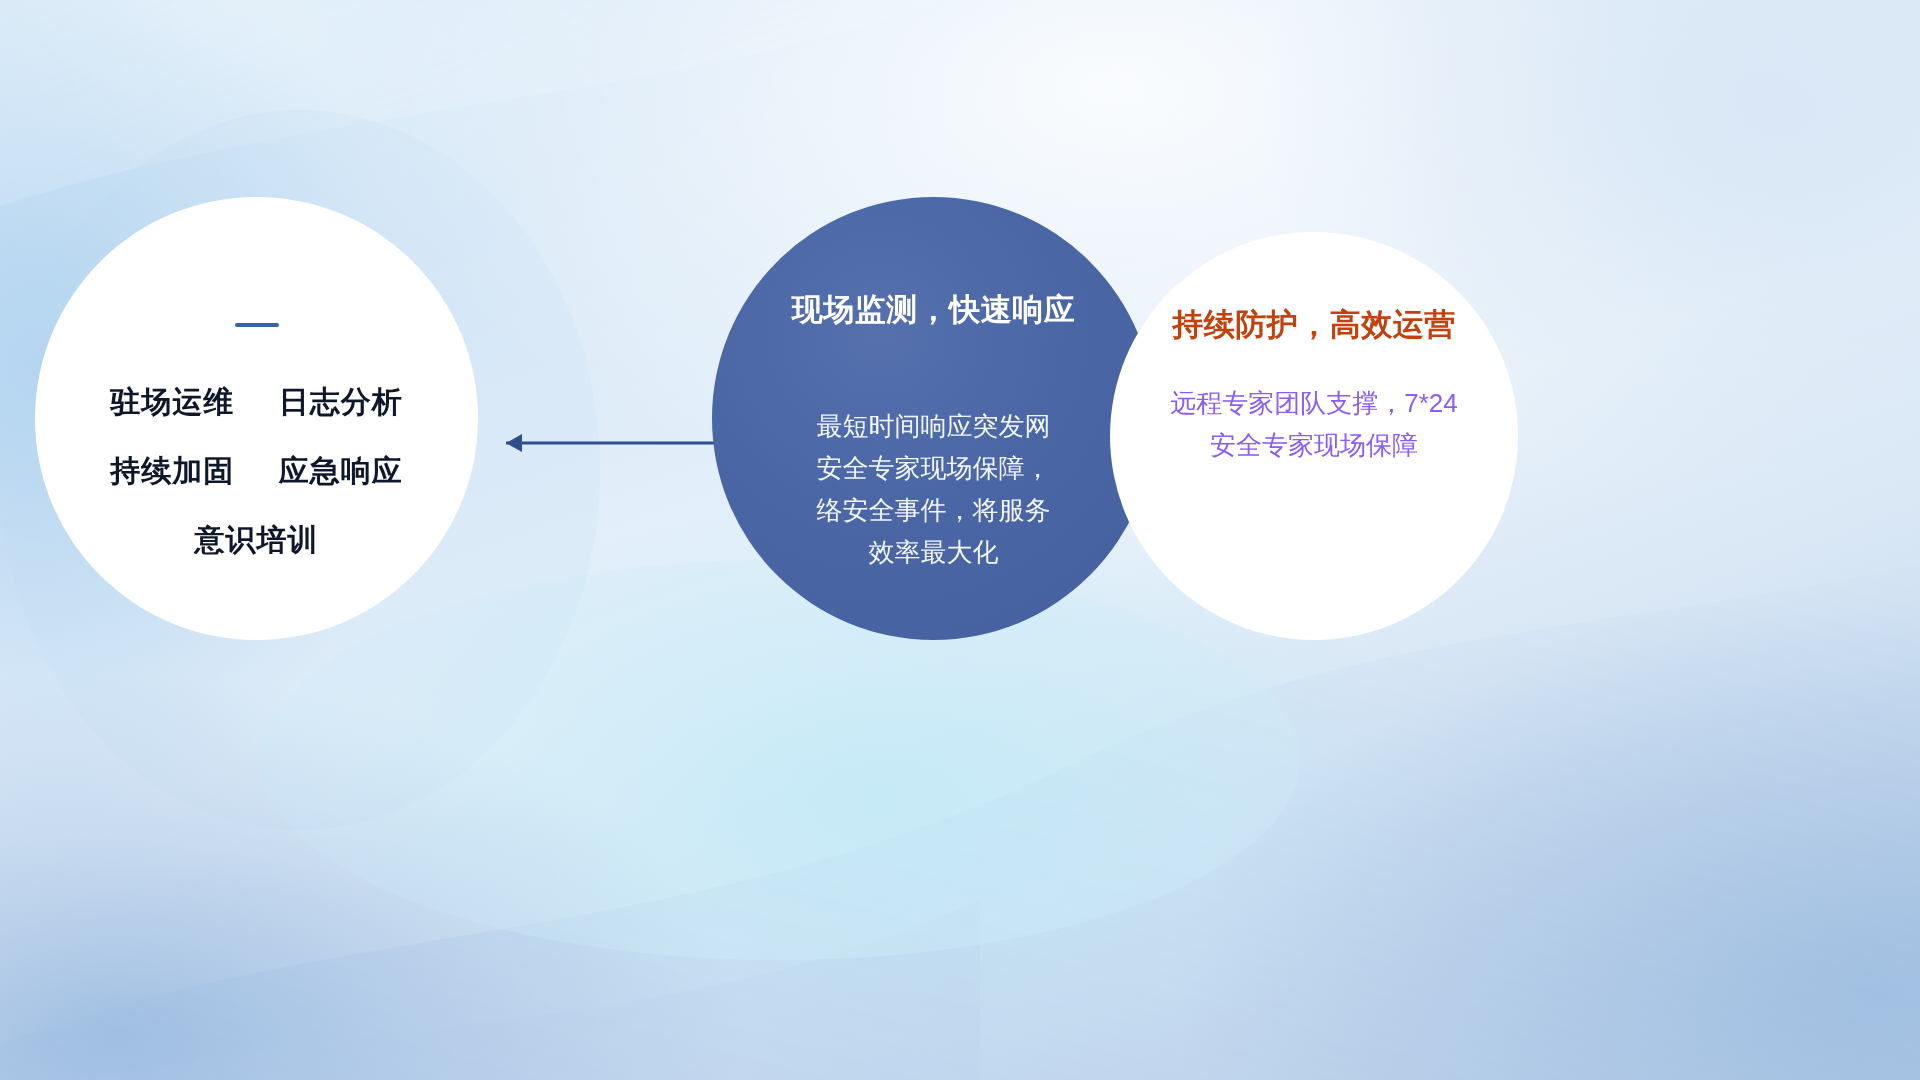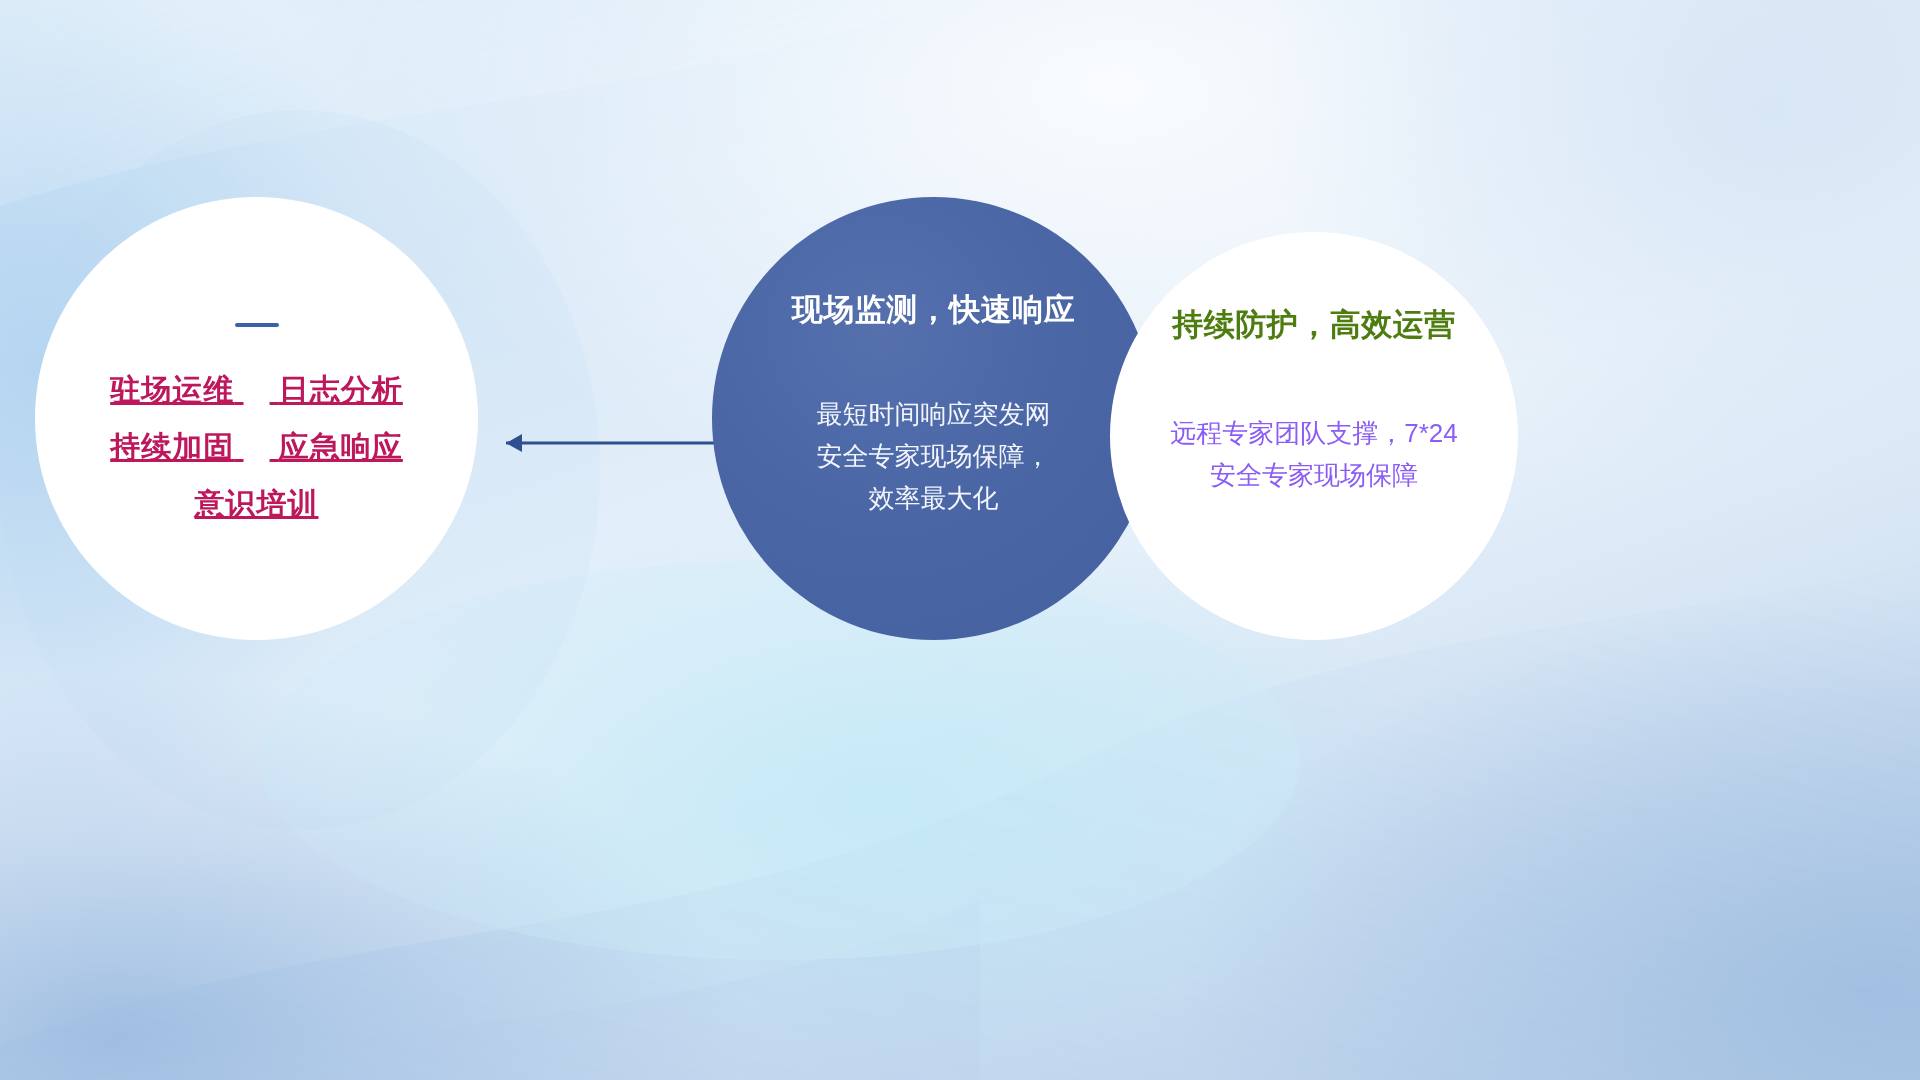--- a/index.html
+++ b/index.html
@@ -63,44 +63,44 @@
   .bg-arcs{ opacity:.5; }
 
   
   .circle{
     position:absolute;
     border-radius:50%;
     display:flex;
     flex-direction:column;
     align-items:center;
     justify-content:flex-start;
+    gap:12px;
   }
 
   
   #circle-left{
     left:35px; top:197px;
     width:443px; height:443px;
     background:#ffffff;
     padding-top:126px;
   }
   #circle-left .divider{
     width:44px; height:4px;
     background:#3a62a8;
     border-radius:2px;
     margin-bottom:48px;
   }
   #circle-left .kw-row{
     font-size:30px;
     font-weight:bold;
-    color:#be185d;
+    color:#0f172a;
     letter-spacing:1px;
     line-height:1.0;
     margin-bottom:27px;
     white-space:nowrap;
-    text-decoration:underline;
   }
   #circle-left .kw-row .gap{ display:inline-block; width:26px; }
 
   
   #circle-mid{
     left:712px; top:197px;
     width:443px; height:443px;
     background:radial-gradient(circle at 38% 30%, #5570ad 0%, #4a66a5 45%, #44609f 100%);
     padding-top:92px;
     z-index:3;
@@ -125,24 +125,24 @@
   #circle-right{
     left:1110px; top:232px;
     width:408px; height:408px;
     background:#ffffff;
     padding-top:72px;
     z-index:4;
   }
   #circle-right .c-title{
     font-size:31px;
     font-weight:bold;
-    color:#4d7c0f;
+    color:#c2410c;
     letter-spacing:.5px;
     white-space:nowrap;
-    margin-bottom:66px;
+    margin-bottom:24px;
   }
   #circle-right .c-body{
     font-size:26px;
     line-height:42px;
     color:#8b5cf6;
     text-align:center;
     width:352px;
   }
 
   
@@ -208,20 +208,21 @@
     <div class="kw-row">
       <span>意识培训</span>
     </div>
   </div>
 
   <div class="circle" id="circle-mid">
     <div class="c-title">现场监测，快速响应</div>
     <div class="c-body">
       <div>最短时间响应突发网</div>
       <div>安全专家现场保障，</div>
+      <div>络安全事件，将服务</div>
       <div>效率最大化</div>
     </div>
   </div>
 
   <div class="circle" id="circle-right">
     <div class="c-title">持续防护，高效运营</div>
     <div class="c-body">
       <div>远程专家团队支撑，7*24</div>
       <div>安全专家现场保障</div>
     </div>

